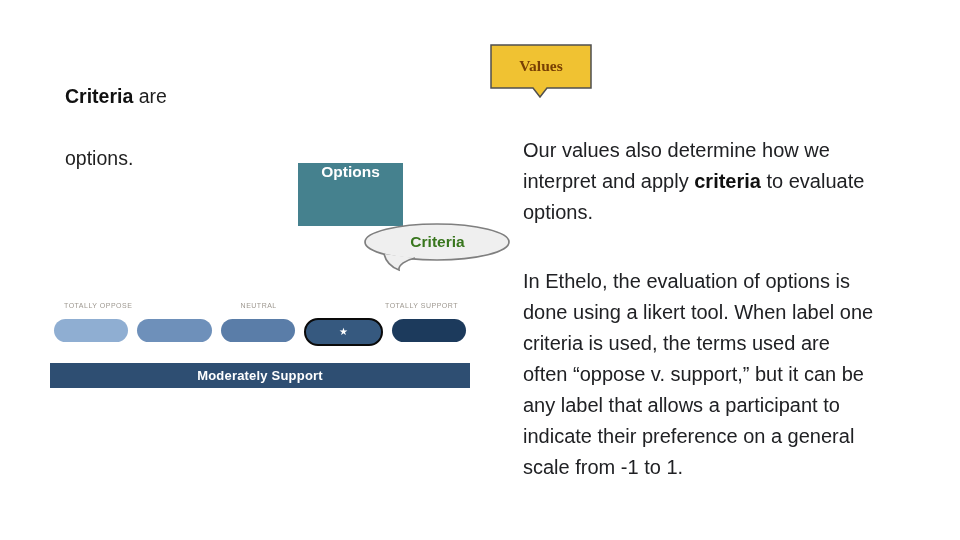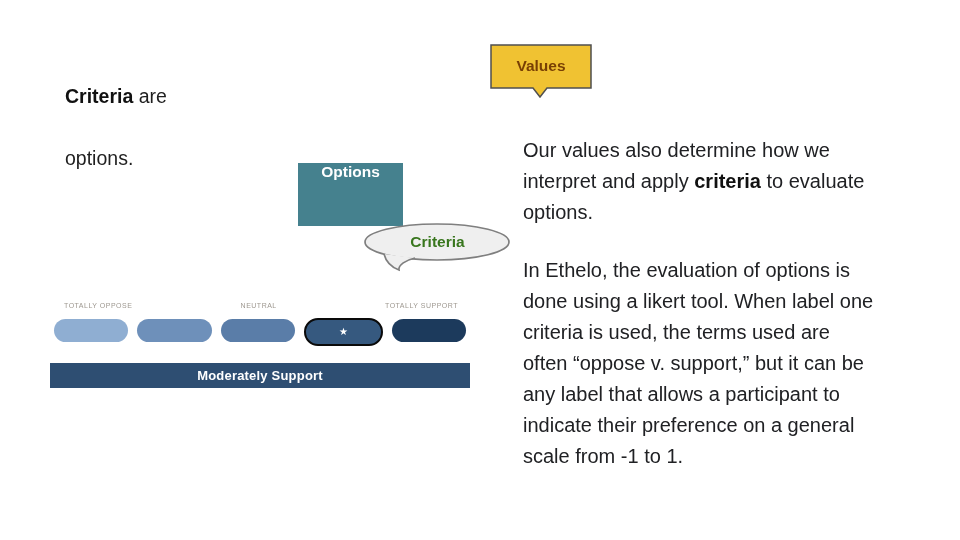--- a/index.html
+++ b/index.html
@@ -15,21 +15,21 @@
     font-size:19.5px; line-height:31px; color:#1f1f1f;
   }
   .left-note strong { font-weight:700; color:#111; }
 
   
   .values-callout { position:absolute; left:490px; top:44px; width:102px; height:56px; }
   .values-callout polygon { stroke:#4F4F4F; stroke-width:1.5px; stroke-linejoin:miter; }
   .values-label {
     position:absolute; left:0; top:0; width:102px; height:44px;
     display:flex; align-items:center; justify-content:center;
-    font-size:15.5px; font-weight:700; color:#783F04;
+    font-size:15.5px; font-weight:700; color:#783F04;font-family:Liberation Serif, serif;
   }
 
   
   .options-box {
     position:absolute; left:298px; top:163px; width:105px; height:63px;
     background:#45818E; display:flex; align-items:flex-start; justify-content:center;
     font-size:15.5px; font-weight:700; color:#ffffff;
   }
 
   
@@ -57,21 +57,21 @@
   }
   .likert-result {
     margin-top:17px; height:25px;
     display:flex; align-items:center; justify-content:center;
     color:#ffffff; font-size:13px; font-weight:700; letter-spacing:0.2px;
   }
 
   
   .right-text { position:absolute; left:523px; top:135px; width:400px; font-size:20px; line-height:31px; color:#202124; }
   .right-text p { margin:0; }
-  .right-text p + p { margin-top:27px; }
+  .right-text p + p { margin-top:38px; }
   .right-text strong { font-weight:700; color:#111; }
 </style>
 </head>
 <body>
 
 <div class="slide">
 
   <div class="left-note">
     <strong>Criteria</strong><span> are</span><br>
     <br>

